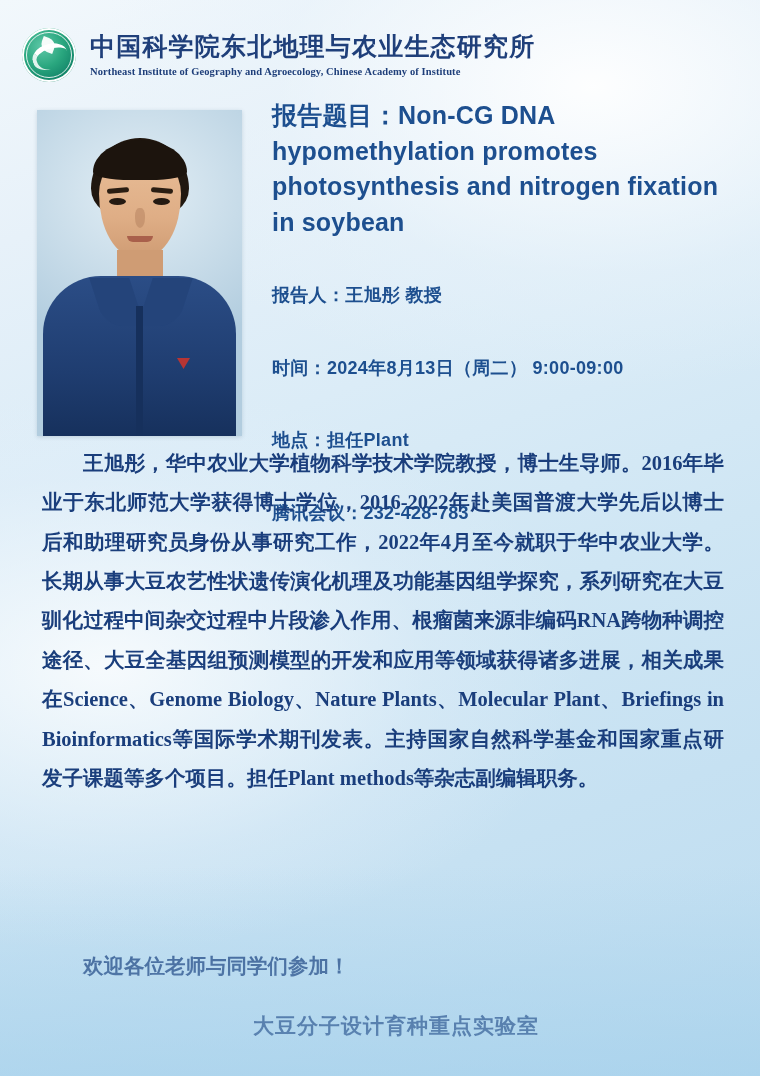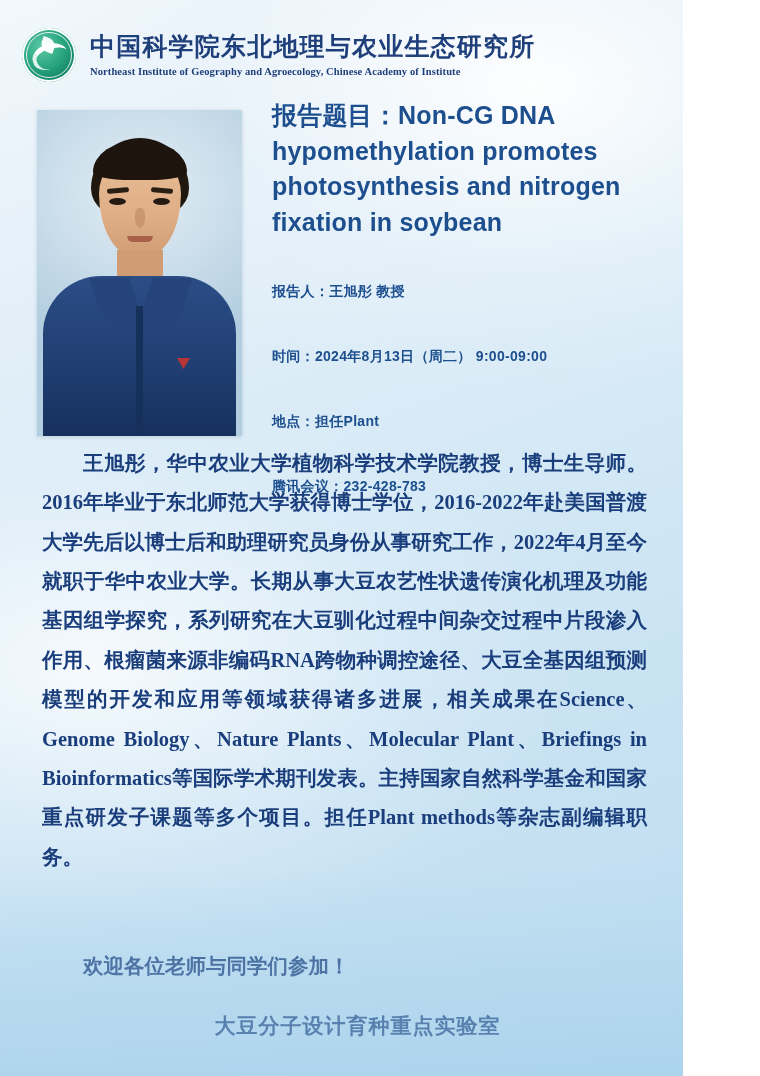--- a/index.html
+++ b/index.html
@@ -8,21 +8,21 @@
   }
   body {
     width: 760px;
     height: 1076px;
     font-family: "Liberation Sans", sans-serif;
     background: #ffffff;
     overflow: hidden;
   }
   .poster {
     position: relative;
-    width: 683px;
+    width: 760px;
     height: 1076px;
     background:
       radial-gradient(ellipse 700px 420px at 78% 8%, rgba(255,255,255,0.92) 0%, rgba(233,243,250,0.45) 45%, rgba(210,232,245,0.0) 72%),
       radial-gradient(ellipse 640px 380px at 14% 62%, rgba(255,255,255,0.80) 0%, rgba(228,240,250,0.35) 50%, rgba(210,232,245,0.0) 75%),
       linear-gradient(160deg, #f2f8fc 0%, #e7f1f9 18%, #dbecf7 38%, #cfe6f4 58%, #c6e1f2 76%, #bcdcf0 100%);
     overflow: hidden;
   }
   .poster::after {
     content: "";
     position: absolute;
@@ -216,21 +216,21 @@
     line-height: 1.42;
     color: #1d4f8f;
     letter-spacing: 0.2px;
   }
   .meta {
     margin-top: 16px;
   }
   .meta-line {
     font-family: "Liberation Sans", sans-serif;
     font-weight: bold;
-    font-size: 14px;
+    font-size: 18px;
     line-height: 1.92;
     color: #1d4f8f;
     letter-spacing: 0.3px;
     white-space: nowrap;
     margin-top: 38px;
   }
 
   
   .bio {
     position: absolute;

